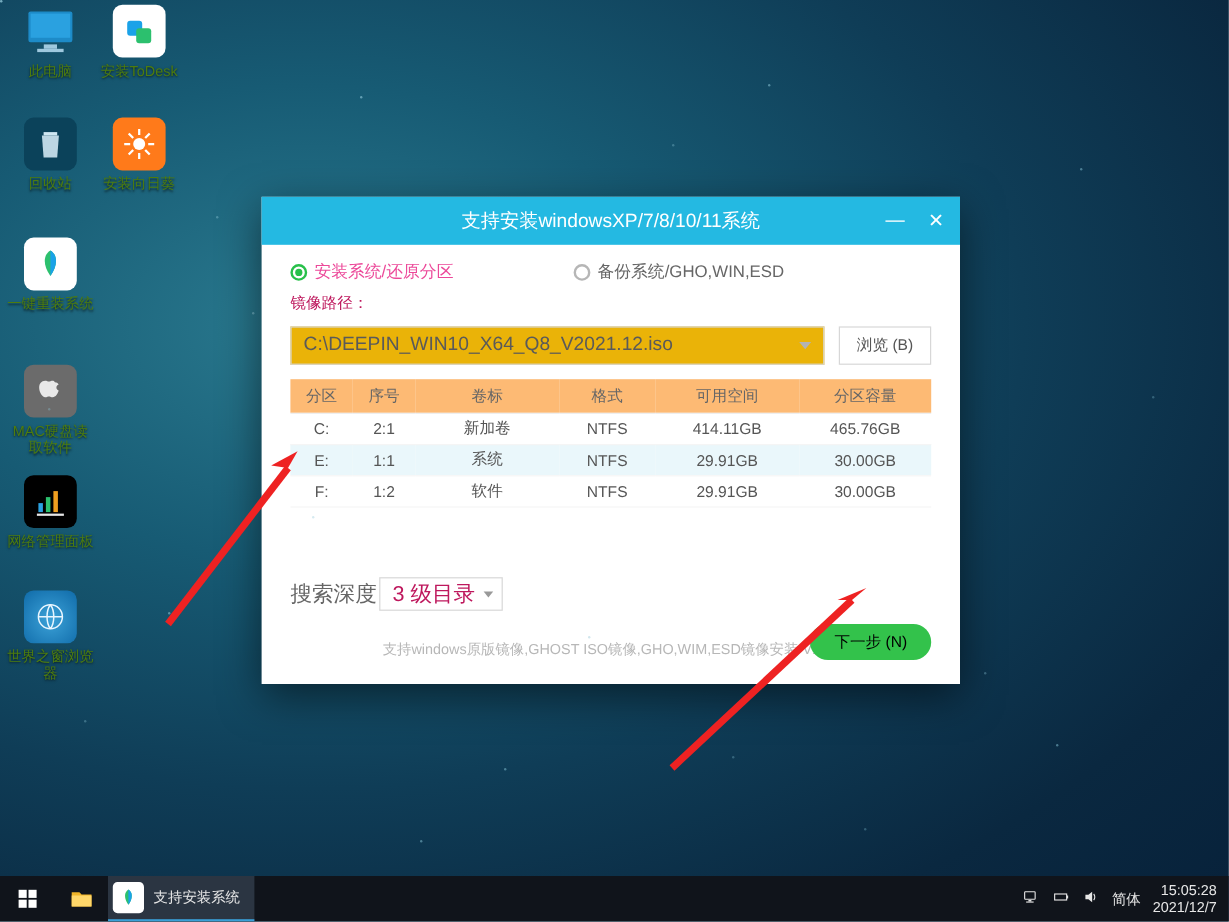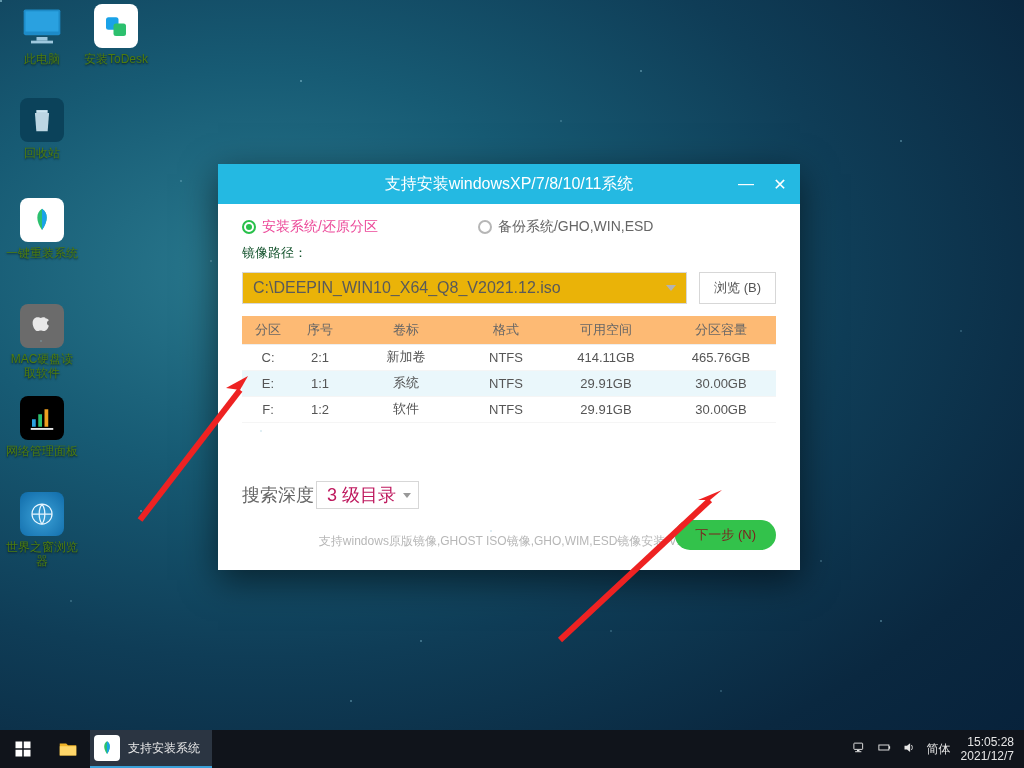--- a/index.html
+++ b/index.html
@@ -42,36 +42,36 @@
   
   .win { position:absolute; left:218px; top:164px; width:582px; height:406px; background:#fff; box-shadow:0 10px 34px rgba(0,0,0,.55);}
   .titlebar{height:40px;background:#24b9e2;display:flex;align-items:center;justify-content:center;position:relative;color:#fff;font-size:16px;}
   .titlebar .ctrls{position:absolute;right:6px;top:0;height:40px;display:flex;align-items:center;gap:6px;}
   .titlebar .ctrls span{width:28px;height:28px;display:flex;align-items:center;justify-content:center;color:#fff;font-size:16px;}
   .tabs{display:flex;gap:60px;padding:14px 24px 6px;font-size:14px;color:#666;align-items:center;}
   .radio{width:14px;height:14px;border:2px solid #b6b6b6;border-radius:50%;display:inline-block;vertical-align:middle;margin-right:6px;position:relative;}
   .radio.on{border-color:#28c04a;}
   .radio.on::after{content:"";position:absolute;inset:2px;border-radius:50%;background:#28c04a;}
   .tab1{color:#ec4899}
-  .section-label{padding:2px 24px 6px;color:#14532d;font-size:13px;}
+  .section-label{padding:2px 24px 6px;color:#be185d;font-size:13px;}
   .pathrow{padding:4px 24px 10px;display:flex;gap:12px;align-items:center;}
   .combo{flex:1;height:32px;border:1px solid #d7d7d7;background:#eab308;display:flex;align-items:center;justify-content:space-between;padding:0 10px;color:#5a5a5a;font-size:16px;font-family:"SimSun",monospace;}
   .combo .caret{border-left:5px solid transparent;border-right:5px solid transparent;border-top:6px solid #b3b3b3;margin-left:8px;}
   .btn-browse{height:32px;padding:0 14px;border:1px solid #d7d7d7;background:#fff;color:#555;font-size:13px;display:flex;align-items:center;}
   table.part{width:calc(100% - 48px);margin:2px 24px 0;border-collapse:collapse;font-size:13px;color:#555;table-layout:fixed;}
   table.part th{background:#fdba74;font-weight:normal;color:#666;height:28px;border-bottom:1px solid #eee;}
   table.part td{height:26px;text-align:center;border-bottom:1px solid #f5f5f5;}
   table.part tr.sel td{background:#eaf7fb;}
   table.part col.c-fq{width:52px} table.part col.c-xh{width:52px} table.part col.c-jb{width:120px}
   table.part col.c-gs{width:80px} table.part col.c-kj{width:120px} table.part col.c-rl{width:110px}
   .bottom{position:absolute;left:0;right:0;bottom:20px;padding:0 24px;}
   .searchrow{display:flex;align-items:center;gap:2px;font-size:18px;color:#666;}
   .select{height:28px;border:1px solid #d7d7d7;padding:0 22px 0 10px;display:flex;align-items:center;color:#be185d;position:relative;min-width:90px;}
   .select::after{content:"";position:absolute;right:7px;top:11px;border-left:4px solid transparent;border-right:4px solid transparent;border-top:5px solid #999;}
-  .btn-next{position:absolute;right:24px;bottom:0;height:30px;background:#33c24b;color:#7f1d1d;border-radius:15px;padding:0 20px;display:flex;align-items:center;font-size:13px;}
+  .btn-next{position:absolute;right:24px;bottom:0;height:30px;background:#33c24b;color:#000000;border-radius:15px;padding:0 20px;display:flex;align-items:center;font-size:13px;}
   .footer-note{text-align:center;color:#b7b7b7;font-size:12px;margin-top:24px;}
 
   
   .arrow{position:absolute;pointer-events:none;}
   .arrow line{stroke:#e22;stroke-width:6;}
   .arrow polygon{fill:#e22;}
 
   
   .taskbar{position:absolute;left:0;right:0;bottom:0;height:38px;background:#10141b;display:flex;align-items:center;}
   .taskbar .start{width:46px;height:38px;display:flex;align-items:center;justify-content:center;}
@@ -146,20 +146,38 @@
     <div class="lbl">世界之窗浏览器</div>
   </div>
   <div class="dicon c1 r0">
     <div class="tile tile-todesk">
         <svg viewBox="0 0 48 48">
           <rect x="8" y="10" width="20" height="20" rx="4" fill="#1aa2e8"></rect>
           <rect x="20" y="20" width="20" height="20" rx="4" fill="#2cc06e"></rect>
         </svg>
       </div>
     <div class="lbl">安装ToDesk</div>
+  </div>
+  <div class="dicon c1 r1">
+    <div class="tile tile-sun">
+        <svg viewBox="0 0 48 48">
+          <circle cx="24" cy="24" r="8" fill="#fff"></circle>
+          <g stroke="#fff" stroke-width="3">
+            <line x1="24" y1="4" x2="24" y2="12"></line>
+            <line x1="24" y1="36" x2="24" y2="44"></line>
+            <line x1="4" y1="24" x2="12" y2="24"></line>
+            <line x1="36" y1="24" x2="44" y2="24"></line>
+            <line x1="10" y1="10" x2="16" y2="16"></line>
+            <line x1="32" y1="32" x2="38" y2="38"></line>
+            <line x1="38" y1="10" x2="32" y2="16"></line>
+            <line x1="16" y1="32" x2="10" y2="38"></line>
+          </g>
+        </svg>
+      </div>
+    <div class="lbl">安装向日葵</div>
   </div>
 </div>
 
 <div class="win">
   <div class="titlebar">
     <span>支持安装windowsXP/7/8/10/11系统</span>
     <div class="ctrls">
       <span>—</span>
       <span>✕</span>
     </div>

